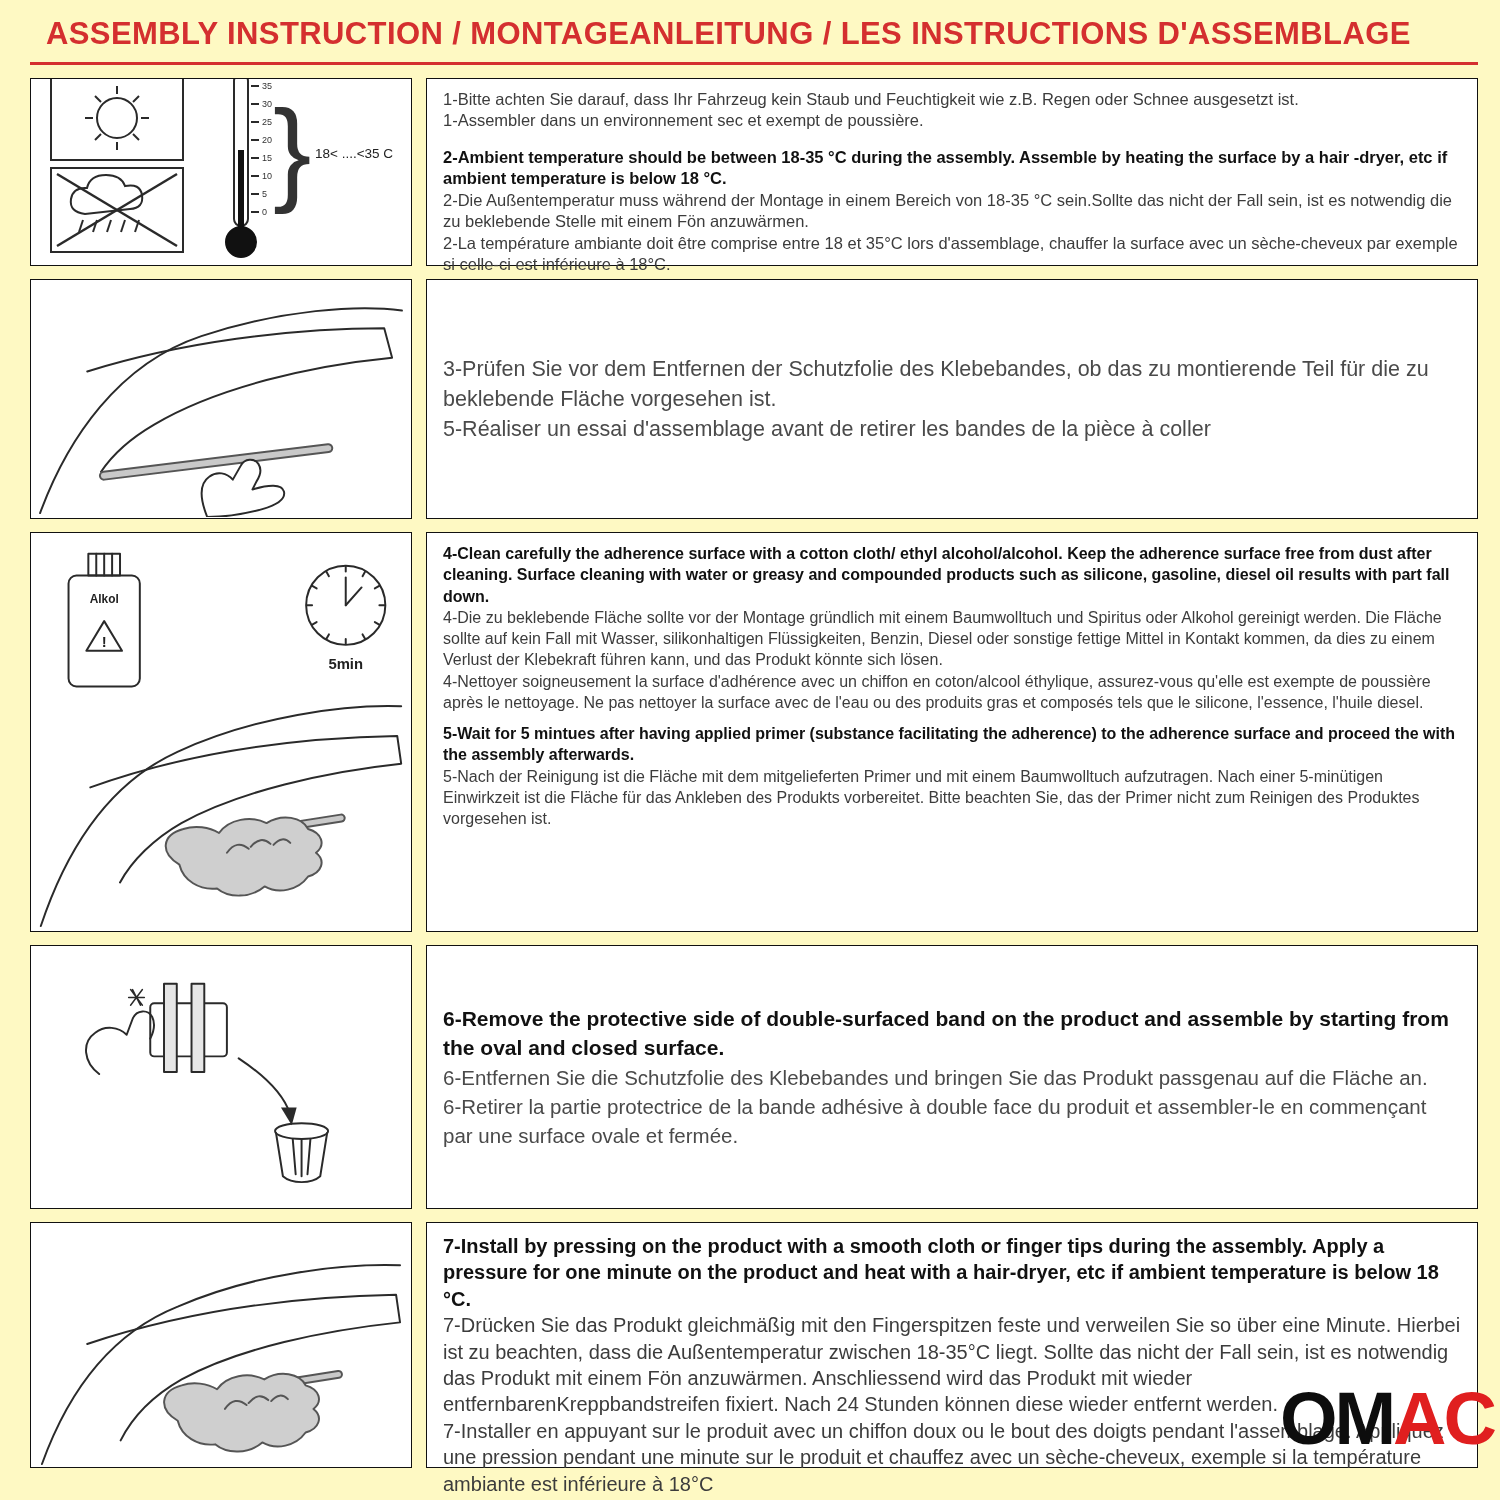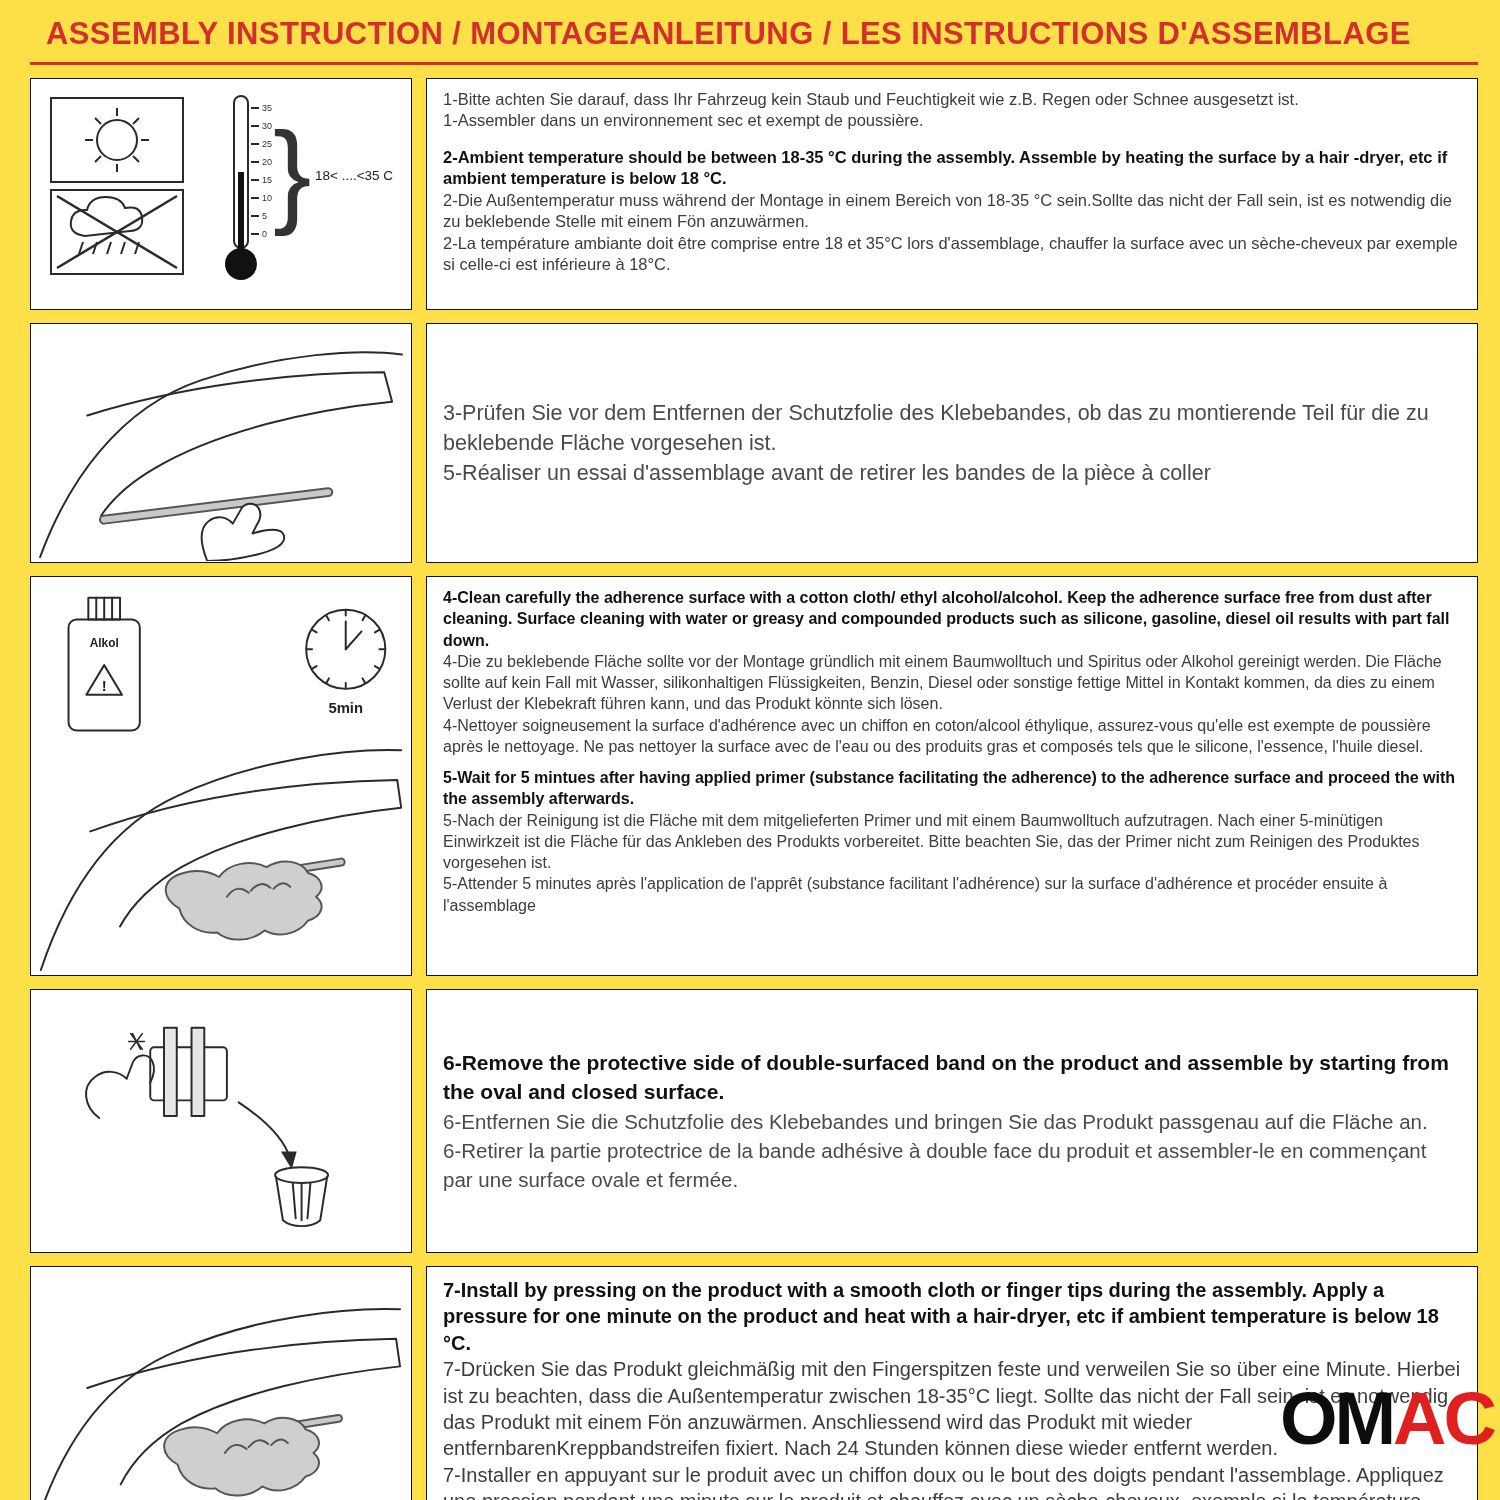--- a/index.html
+++ b/index.html
@@ -2,41 +2,41 @@
 <html><head>
 <meta charset="utf-8">
 <style>
   * { margin: 0; padding: 0; box-sizing: border-box; }
   html, body { background: #ffffff; }
   body {
     width: 1500px; height: 1500px;
     font-family: "Liberation Sans", sans-serif;
     color: #222;
   }
-  .page { position: relative; width: 1500px; height: 1500px; padding: 12px 22px 0 30px; background: #fde047; }
+  .page { position: relative; width: 1500px; height: 1500px; padding: 12px 22px 0 30px; background: #fef9c3; }
 
   .title {
     color: #d42f2f; font-size: 31px; font-weight: bold;
     letter-spacing: 0.4px; padding-left: 16px; margin-top: 4px;
     white-space: nowrap;
   }
   .rule { height: 3px; background: #d42f2f; margin-top: 10px; }
 
   .row { display: flex; gap: 14px; margin-top: 13px; align-items: stretch; }
   .fig {
     flex: 0 0 382px; width: 382px;
     border: 1.6px solid #111; background: #fff;
     display: flex; align-items: center; justify-content: center;
     overflow: hidden;
   }
   .txt {
     flex: 1; border: 1.6px solid #111; background: #fff;
     padding: 10px 16px; display: flex; flex-direction: column;
   }
-  .row1 { height: 232px; }
+  .row1 { height: 188px; }
   .row2 { height: 240px; }
   .row3 { height: 400px; }
   .row4 { height: 264px; }
   .row5 { height: 246px; }
   .row2 .txt, .row4 .txt { justify-content: center; }
 
   p.b { font-weight: bold; color: #111; }
   p.r { color: #3c3c3c; }
   .gap { margin-top: 15px; }
 
@@ -189,21 +189,20 @@
         <text x="72" y="114" font-size="15" font-weight="bold" fill="#222" text-anchor="middle">!</text>
         <text x="316" y="136" font-size="15" font-weight="bold" fill="#222" text-anchor="middle">5min</text>
       </svg>
     </div>
     <div class="txt">
       <p class="b">4-Clean carefully the adherence surface with a cotton cloth/ ethyl alcohol/alcohol. Keep the adherence surface free from dust after cleaning. Surface cleaning with water or greasy and compounded products such as silicone, gasoline, diesel oil results with part fall down.</p>
       <p class="r">4-Die zu beklebende Fläche sollte vor der Montage gründlich mit einem Baumwolltuch und Spiritus oder Alkohol gereinigt werden. Die Fläche sollte auf kein Fall mit Wasser, silikonhaltigen Flüssigkeiten, Benzin, Diesel oder sonstige fettige Mittel in Kontakt kommen, da dies zu einem Verlust der Klebekraft führen kann, und das Produkt könnte sich lösen.</p>
       <p class="r">4-Nettoyer soigneusement la surface d'adhérence avec un chiffon en coton/alcool éthylique, assurez-vous qu'elle est exempte de poussière après le nettoyage. Ne pas nettoyer la surface avec de l'eau ou des produits gras et composés tels que le silicone, l'essence, l'huile diesel.</p>
       <p class="b gap">5-Wait for 5 mintues after having applied primer (substance facilitating the adherence) to the adherence surface and proceed the with the assembly afterwards.</p>
       <p class="r">5-Nach der Reinigung ist die Fläche mit dem mitgelieferten Primer und mit einem Baumwolltuch aufzutragen. Nach einer 5-minütigen Einwirkzeit ist die Fläche für das Ankleben des Produkts vorbereitet. Bitte beachten Sie, das der Primer nicht zum Reinigen des Produktes vorgesehen ist.</p>
-      <p class="r">5-Attender 5 minutes après l'application de l'apprêt (substance facilitant l'adhérence) sur la surface d'adhérence et procéder ensuite à l'assemblage</p>
     </div>
   </section>
 
   <section class="row row4">
     <div class="fig">
       <svg width="380" height="226" viewBox="0 0 380 230">
         <g stroke="#2a2a2a" stroke-width="2" fill="none" stroke-linecap="round" stroke-linejoin="round">
           <path d="M66,112 C50,100 48,80 62,70 C72,62 86,64 94,72 L100,56 C104,46 116,46 120,54 C123,60 122,68 118,76"></path>
           <rect x="118" y="40" width="78" height="54" rx="4"></rect>
           <rect x="132" y="20" width="13" height="90" fill="#e6e6e6"></rect>

